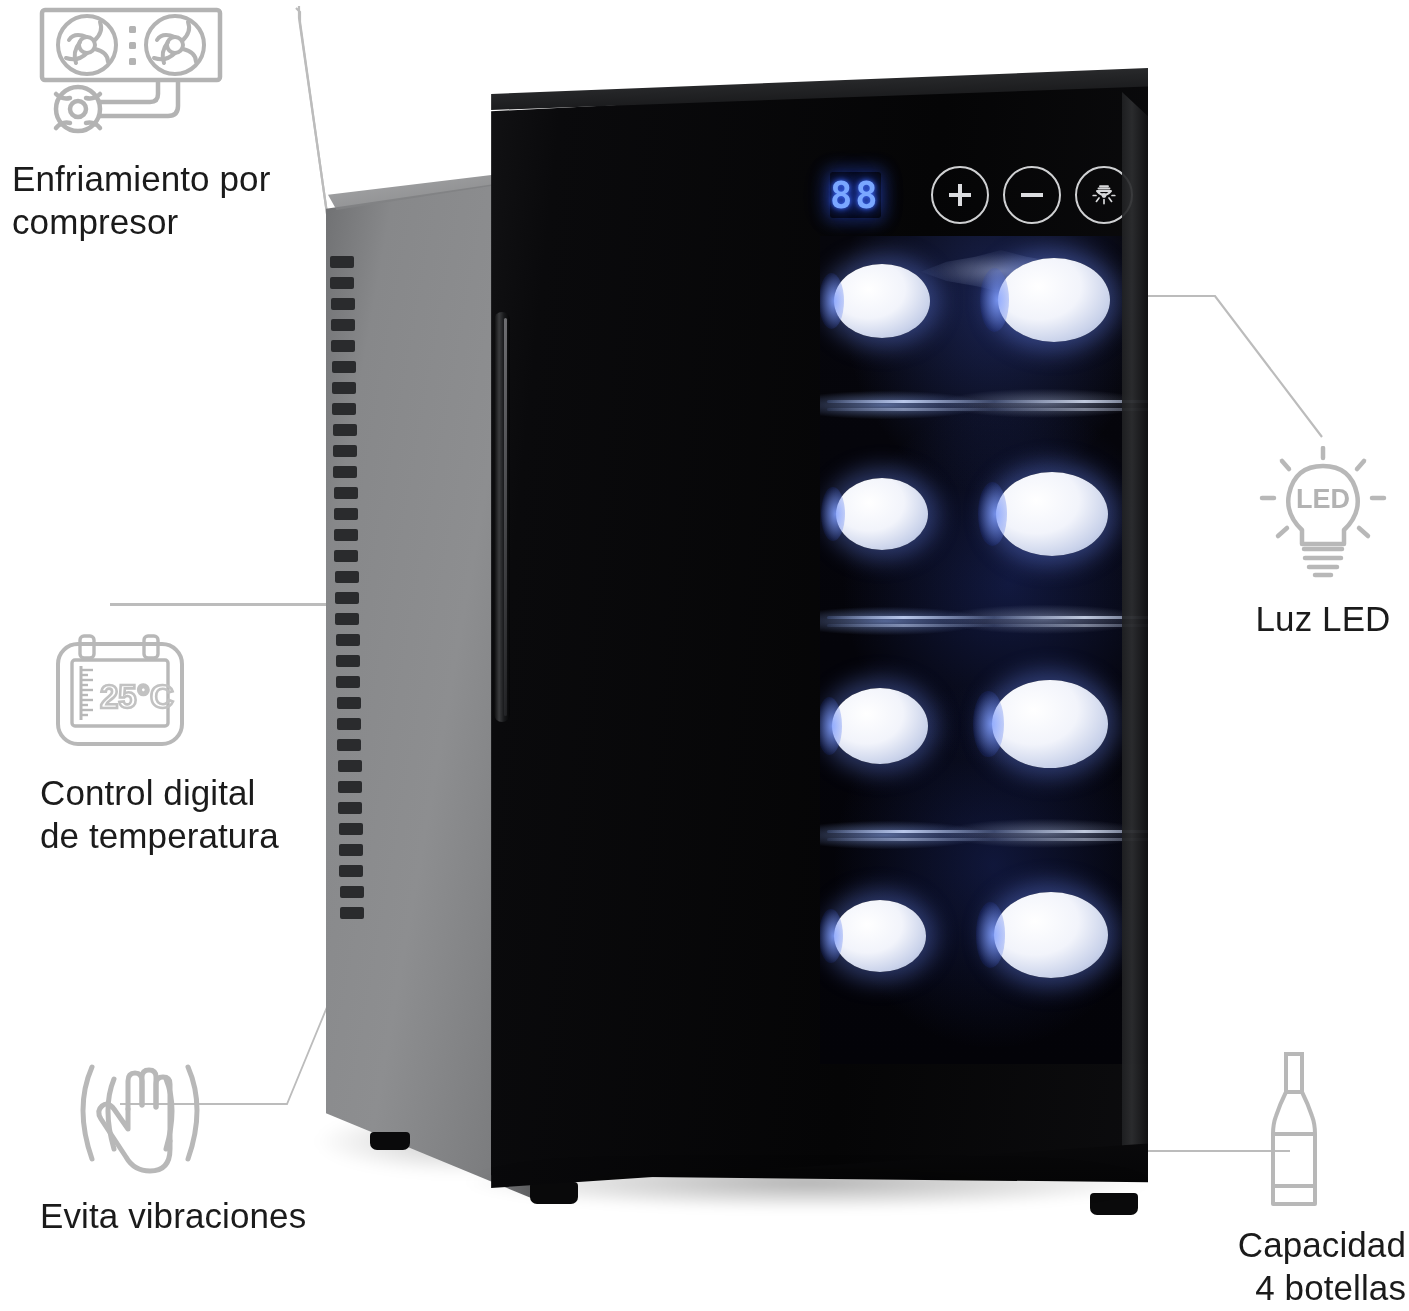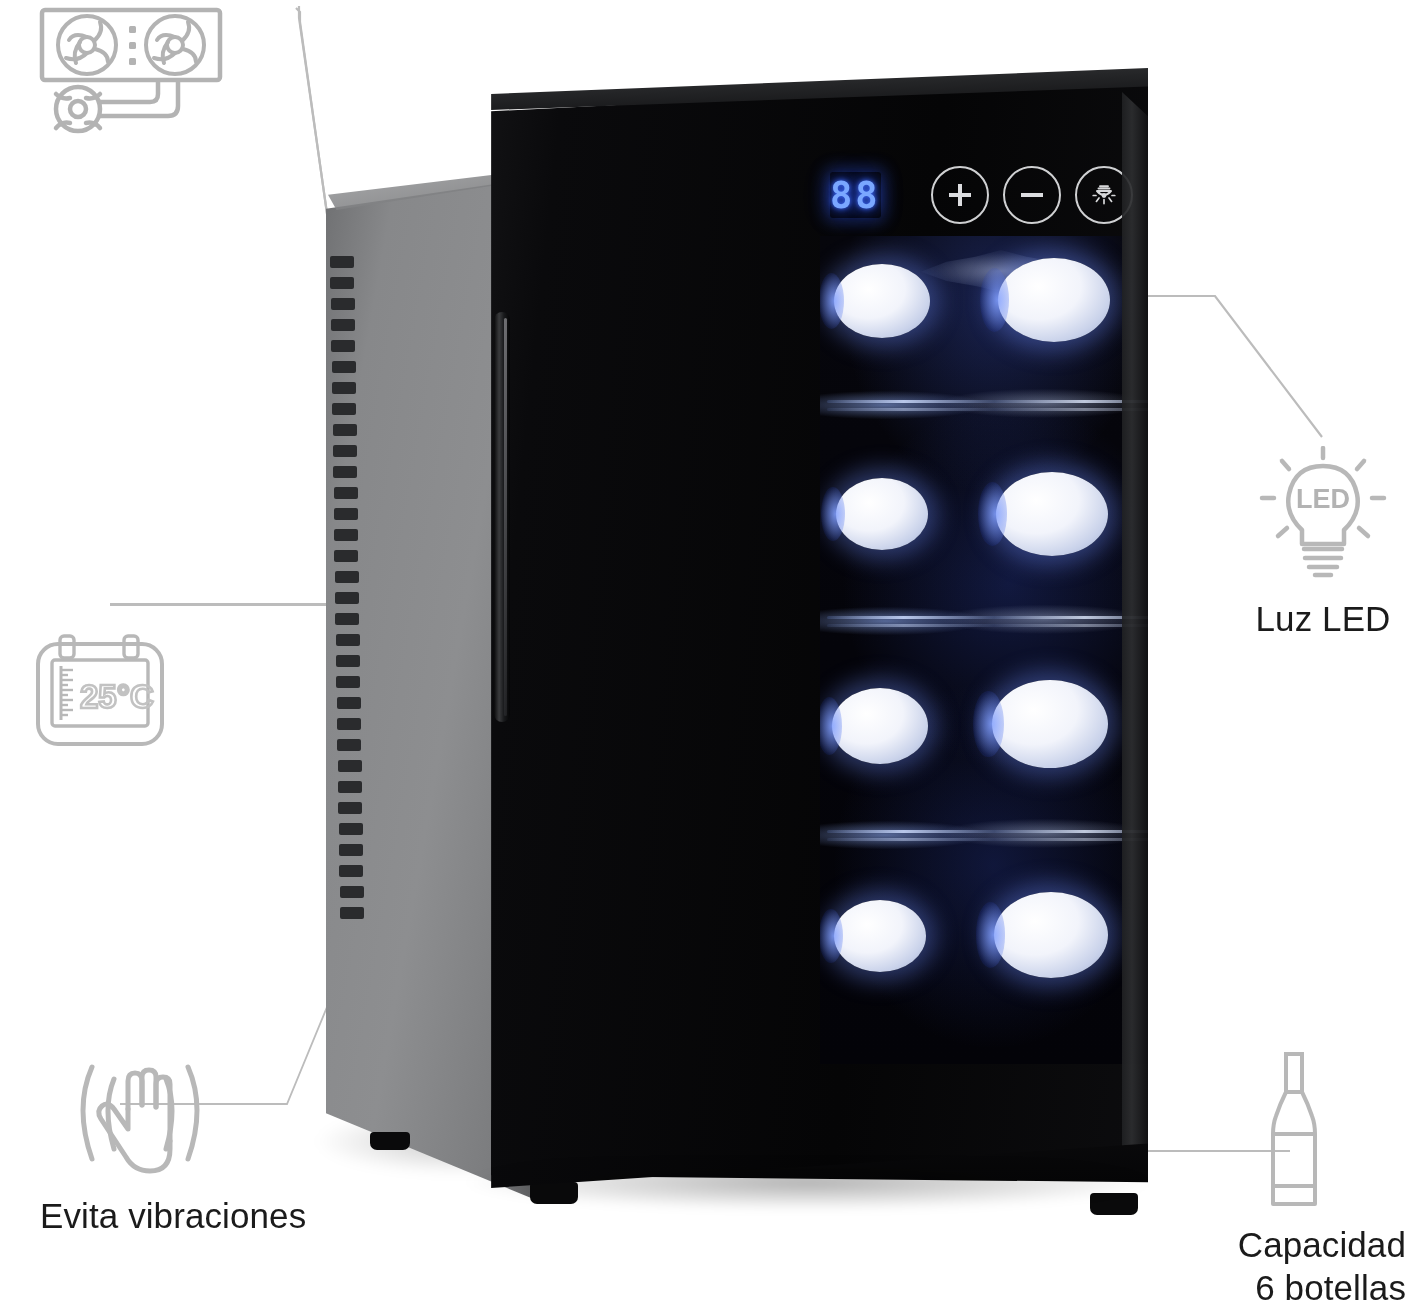--- a/index.html
+++ b/index.html
@@ -451,43 +451,47 @@
         <rect x="117" y="36" width="7" height="7" rx="1.5"></rect>
         <rect x="117" y="52" width="7" height="7" rx="1.5"></rect>
       </g>
       <path d="M146 74 L146 88 Q146 96 138 96 L86 96" stroke="#b3b3b3" stroke-width="4.5" fill="none"></path>
       <path d="M166 74 L166 100 Q166 110 156 110 L86 110" stroke="#b3b3b3" stroke-width="4.5" fill="none"></path>
       <circle cx="66" cy="103" r="22" stroke="#b3b3b3" stroke-width="4.5" fill="none"></circle>
       <circle cx="66" cy="103" r="8" stroke="#b3b3b3" stroke-width="4.5" fill="none"></circle>
       <path d="M44 88 Q50 94 58 92 M74 92 Q82 94 88 88" stroke="#b3b3b3" stroke-width="4.5" fill="none" stroke-linecap="round"></path>
       <path d="M44 122 Q50 115 58 117 M74 117 Q82 115 88 122" stroke="#b3b3b3" stroke-width="4.5" fill="none" stroke-linecap="round"></path>
     </svg>
+    <div class="feature-label">Enfriamiento por
+compresor</div>
   </div>
 
-  <div class="feature align-left" style="left:20px; top:630px; width:300px;">
+  <div class="feature align-left" style="left:40px; top:630px; width:300px;">
     <svg class="feature-icon" width="160" height="130" viewBox="0 0 160 130">
       <rect x="18" y="14" width="124" height="100" rx="20" stroke="#b8b8b8" stroke-width="4" fill="none"></rect>
       <rect x="32" y="30" width="96" height="66" rx="3" stroke="#b8b8b8" stroke-width="3.4" fill="none"></rect>
       <rect x="40" y="6" width="14" height="22" rx="4" stroke="#b8b8b8" stroke-width="3.4" fill="none"></rect>
       <rect x="104" y="6" width="14" height="22" rx="4" stroke="#b8b8b8" stroke-width="3.4" fill="none"></rect>
       <path d="M41 36 V90" stroke="#b8b8b8" stroke-width="3"></path>
       <g stroke="#b8b8b8" stroke-width="2.4">
         <path d="M41 40 H53"></path>
           <path d="M41 45 H48"></path>
           <path d="M41 50 H53"></path>
           <path d="M41 55 H48"></path>
         <path d="M41 60 H53"></path>
           <path d="M41 65 H48"></path>
           <path d="M41 70 H53"></path>
           <path d="M41 75 H48"></path>
         <path d="M41 80 H53"></path>
           <path d="M41 85 H48"></path>
       </g>
       <text x="60" y="78" font-family="'Liberation Sans', sans-serif" font-size="33" font-weight="700" fill="none" stroke="#c2c2c2" stroke-width="2.6">25°C</text>
     </svg>
+    <div class="feature-label">Control digital
+de temperatura</div>
   </div>
 
   <div class="feature align-left" style="left:40px; top:1053px; width:310px;">
     <svg class="feature-icon" width="200" height="130" viewBox="0 0 200 130">
       <path d="M74 26 Q62 55 74 96" stroke="#b8b8b8" stroke-width="5" fill="none" stroke-linecap="round"></path>
       <path d="M52 14 Q34 55 52 106" stroke="#b8b8b8" stroke-width="5" fill="none" stroke-linecap="round"></path>
       <path d="M126 26 Q138 55 126 96" stroke="#b8b8b8" stroke-width="5" fill="none" stroke-linecap="round"></path>
       <path d="M148 14 Q166 55 148 106" stroke="#b8b8b8" stroke-width="5" fill="none" stroke-linecap="round"></path>
       <path d="M88 56 V28 Q88 20 95 20 Q102 20 102 28 V52" stroke="#b8b8b8" stroke-width="5" fill="none" stroke-linecap="round"></path>
       <path d="M102 52 V24 Q102 17 109 17 Q116 17 116 24 V54" stroke="#b8b8b8" stroke-width="5" fill="none" stroke-linecap="round"></path>
@@ -522,16 +526,16 @@
   </div>
 
   <div class="feature align-right" style="left:1108px; top:1050px; width:298px;">
     <svg class="feature-icon" width="72" height="162" viewBox="0 0 72 162" style="margin-right:76px;">
       <path d="M28 4 H44 V42 H28 Z" stroke="#b8b8b8" stroke-width="4" fill="none"></path>
       <path d="M28 42 Q22 54 18 66 Q15 74 15 84 V154 H57 V84 Q57 74 54 66 Q50 54 44 42" stroke="#b8b8b8" stroke-width="4" fill="none" stroke-linejoin="round"></path>
       <path d="M15 84 H57" stroke="#b8b8b8" stroke-width="4"></path>
       <path d="M15 136 H57" stroke="#b8b8b8" stroke-width="4"></path>
     </svg>
     <div class="feature-label">Capacidad
-6 botellas</div>
+4 botellas</div>
   </div>
 
 </div>
 
 </body></html>

